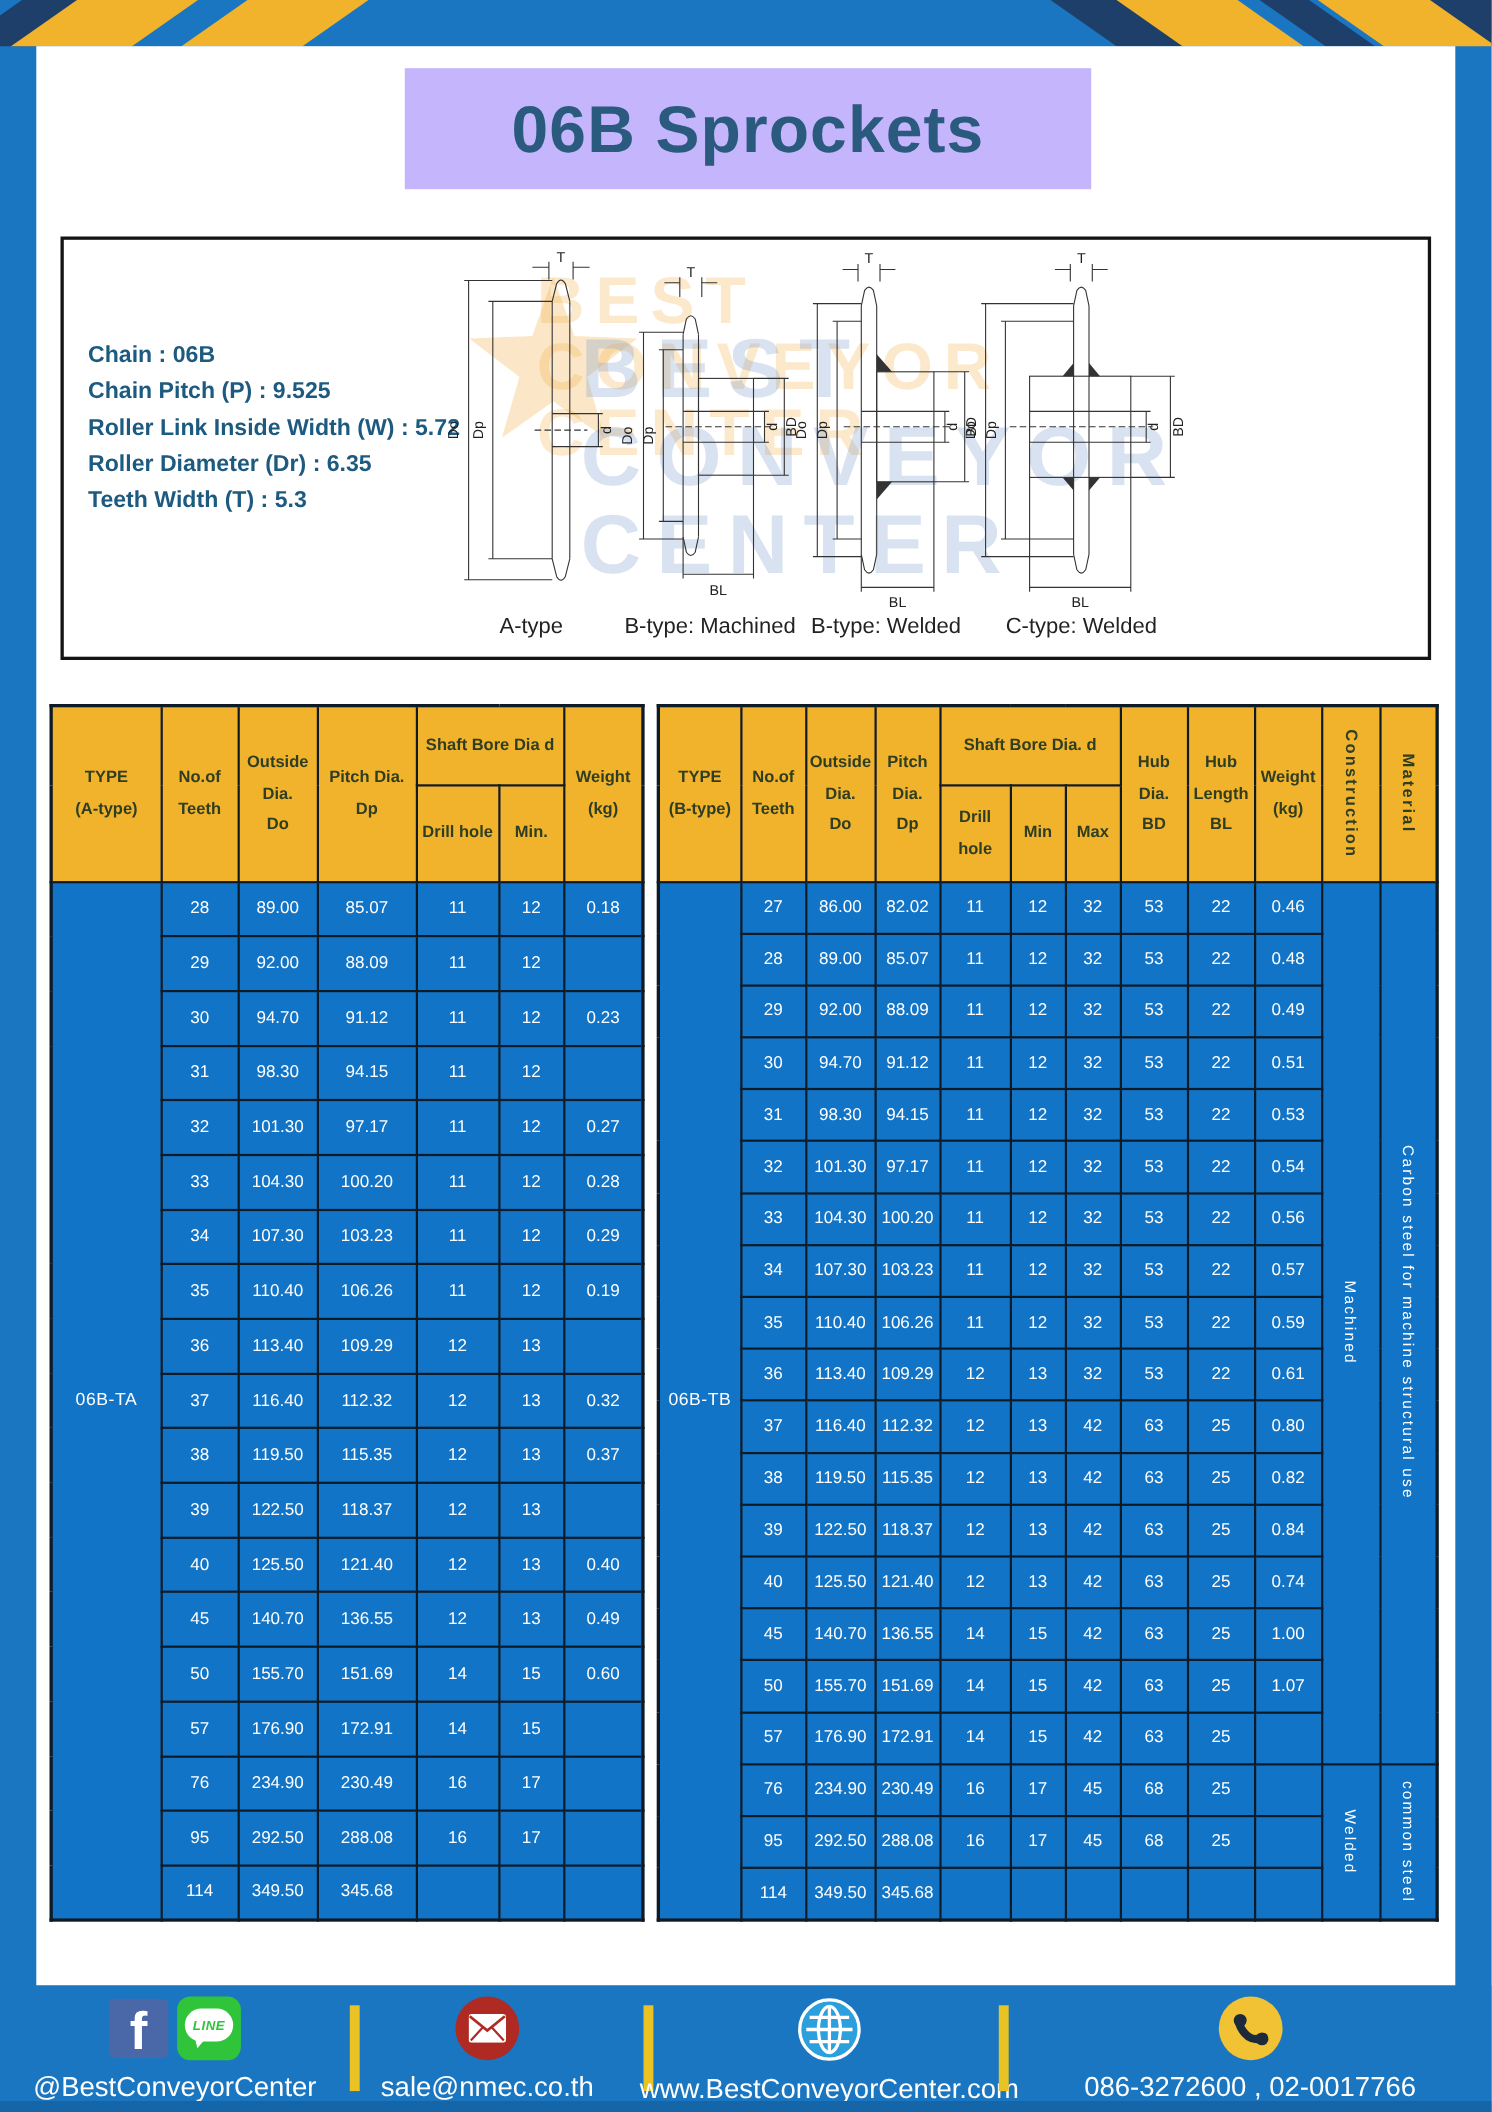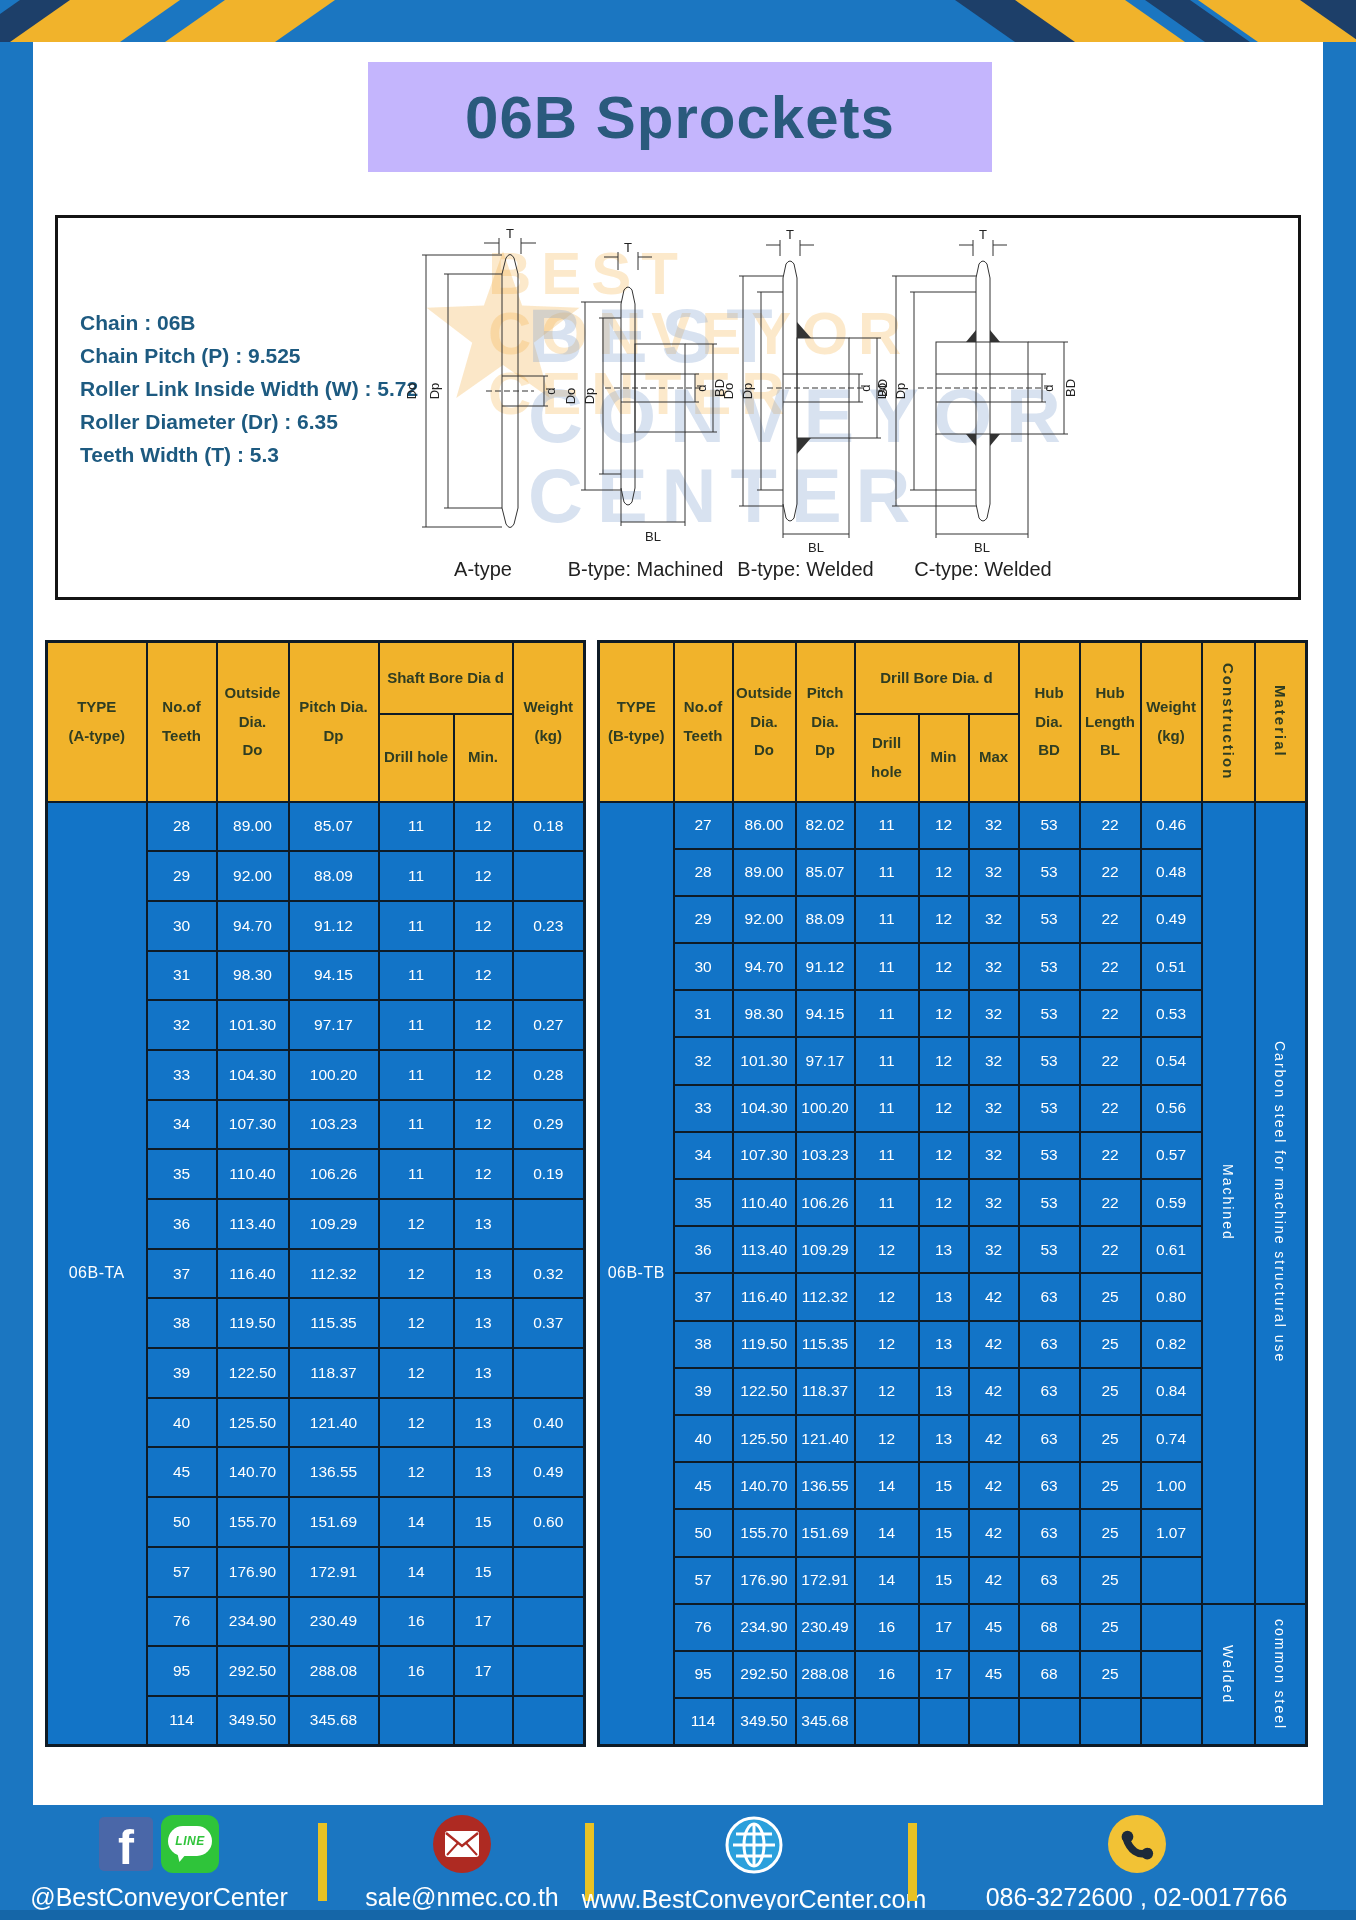--- a/index.html
+++ b/index.html
@@ -491,21 +491,21 @@
         <th rowspan="2">TYPE
 (B-type)</th>
         <th rowspan="2">No.of
 Teeth</th>
         <th rowspan="2">Outside
 Dia.
 Do</th>
         <th rowspan="2">Pitch
 Dia.
 Dp</th>
-        <th colspan="3">Drill Bore Dia. d</th>
+        <th colspan="3">Shaft Bore Dia. d</th>
         <th rowspan="2">Hub
 Dia.
 BD</th>
         <th rowspan="2">Hub
 Length
 BL</th>
         <th rowspan="2">Weight
 (kg)</th>
         <th rowspan="2" class="vert">Construction</th>
         <th rowspan="2" class="vert">Material</th>
@@ -754,21 +754,21 @@
         </div>
       <div class="line-icon">
         <div class="line-bubble">LINE</div>
         <div class="line-tail"></div>
       </div>
     </div>
     <div class="ftext">@BestConveyorCenter</div>
   </div>
   <div class="fsep" style="left:318px;"></div>
 
-  <div class="fsec" style="left:327px;width:270px;text-align:right;">
+  <div class="fsec" style="left:308px;width:270px;text-align:right;">
     <div class="icon-row">
       <div class="mail-icon">
         <svg width="34" height="26" viewBox="0 0 34 26">
           <rect x="0" y="0" width="34" height="26" rx="3" fill="#ffffff"></rect>
           <path d="M1 2 L17 15 L33 2" stroke="#ae2a22" stroke-width="2.5" fill="none"></path>
           <path d="M2 24 L13 12 M32 24 L21 12" stroke="#ae2a22" stroke-width="2" fill="none"></path>
         </svg>
       </div>
     </div>
     <div class="ftext">sale@nmec.co.th</div>

